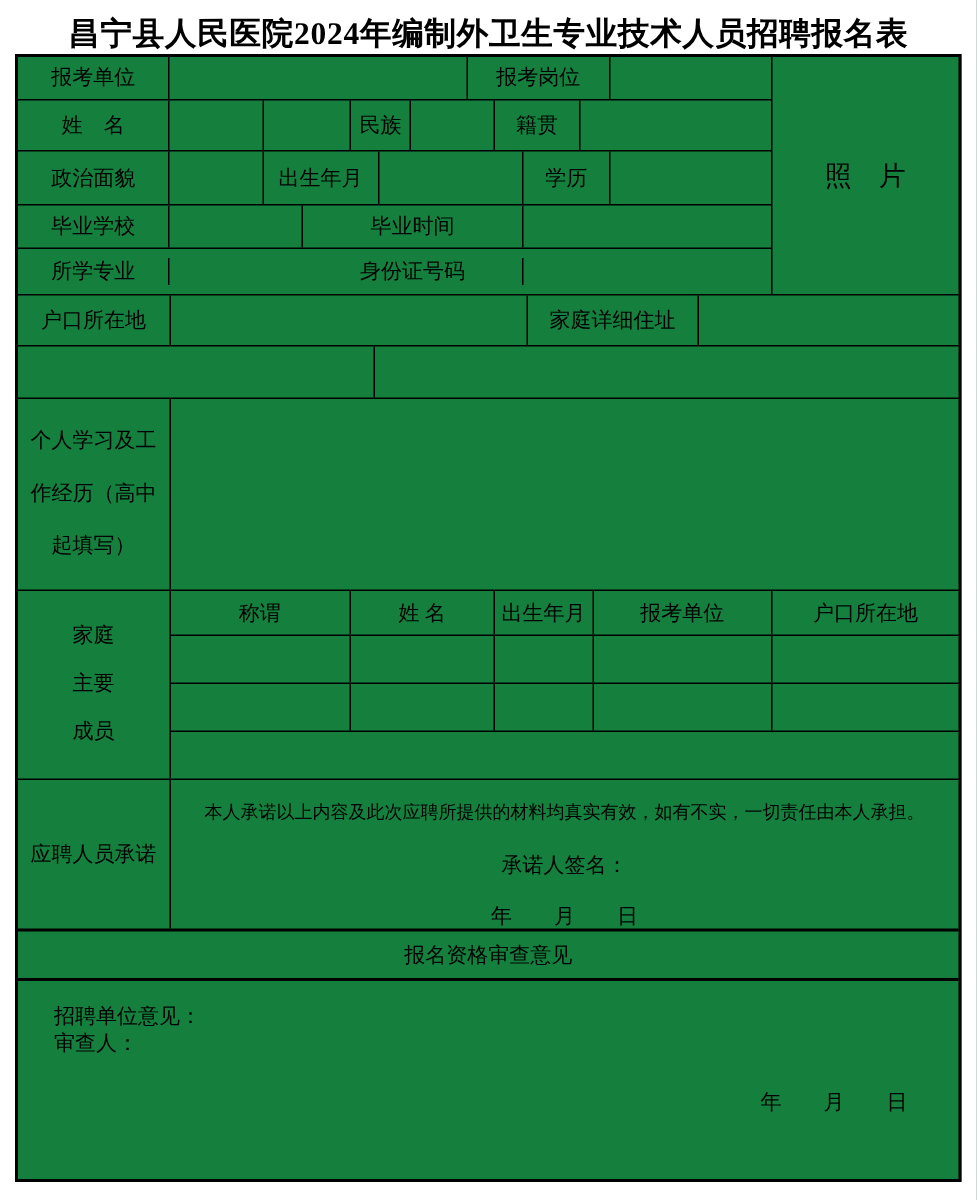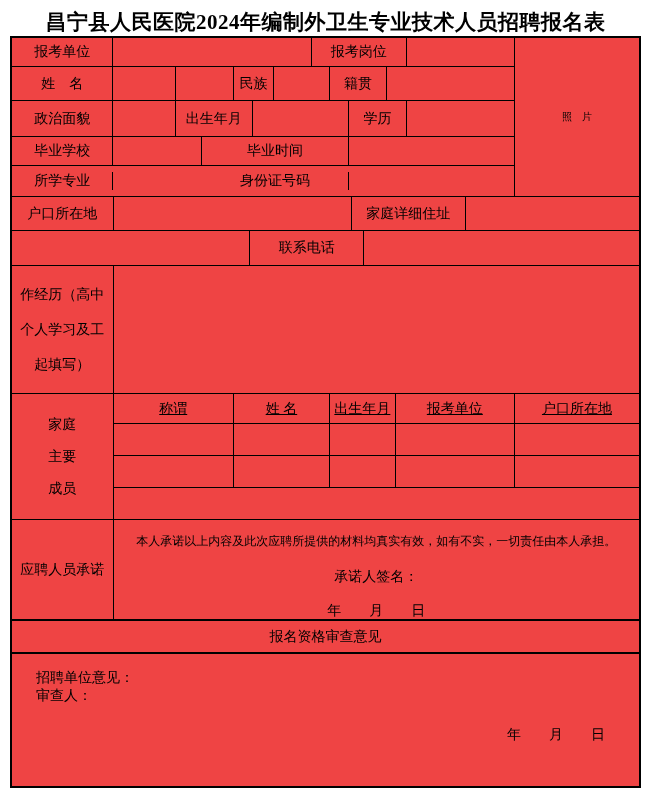--- a/index.html
+++ b/index.html
@@ -10,40 +10,40 @@
     color:#000;
   }
   .page { width:651px; height:800px; padding-top:10px; }
   .title {
     text-align:center; font-weight:bold; font-size:21px;
     height:24px; line-height:24px; margin-bottom:2px;
     letter-spacing:0.5px;
   }
   .tbl {
     width:631px; margin:0 auto;
-    border:2px solid #000; background:#ef4444;
+    border:2px solid #000; background:#15803d;
   }
   .r { display:flex; border-bottom:1px solid #000; }
   .r.nb { border-bottom:none;align-items:center; }
   .c {
     display:flex; align-items:center; justify-content:center;
     border-right:1px solid #000; font-size:14px; text-align:center;
     overflow:hidden;
   }
   .c.last { border-right:none; }
   .top { display:flex; border-bottom:1px solid #000; }
   .topleft { width:80.2%; border-right:1px solid #000; }
-  .photo { width:19.8%; display:flex; align-items:center; justify-content:center; font-size:10px; }
+  .photo { width:19.8%; display:flex; align-items:center; justify-content:center; font-size:18px; }
   .fam { display:flex; border-bottom:1px solid #000; }
   .famlabel {
     width:16.2%; border-right:1px solid #000;
     display:flex; flex-direction:column; align-items:center; justify-content:center;
     font-size:14px; line-height:32px;
   }
-  .famtbl { width:83.8%;text-decoration:underline; }
+  .famtbl { width:83.8%; }
   .explabel {
     display:flex; flex-direction:column; align-items:center; justify-content:center;
     line-height:35px; font-size:14px; border-right:1px solid #000;
   }
   .commit-content { display:flex; flex-direction:column; padding-top:13px; font-size:14px; }
   .commit-text { font-size:12px; text-align:center; padding:0 4px; }
   .commit-sign { text-align:center; margin-top:18px; }
   .commit-date { text-align:center; margin-top:16px; }
   .audithead {
     height:33px; display:flex; align-items:center; justify-content:center;
@@ -114,28 +114,27 @@
 
     <div class="r" style="height:34px">
       <div class="c" style="width:16.2%">户口所在地</div>
       <div class="c" style="width:38.0%"></div>
       <div class="c" style="width:18.2%">家庭详细住址</div>
       <div class="c last" style="width:27.6%"></div>
     </div>
 
     <div class="r" style="height:35px">
       <div class="c" style="width:38.0%"></div>
-      <div class="c" style="width:18.2%">联系电话</div>
       <div class="c last" style="width:27.6%"></div>
     </div>
 
     <div class="r" style="height:128px">
       <div class="explabel" style="width:16.2%">
+        <span>个人学习及工</span>
         <span>作经历（高中</span>
-        <span>个人学习及工</span>
         <span>起填写）</span>
       </div>
       <div class="c last" style="width:83.8%"></div>
     </div>
 
     <div class="fam">
       <div class="famlabel">
         <span>家庭</span>
         <span>主要</span>
         <span>成员</span>

